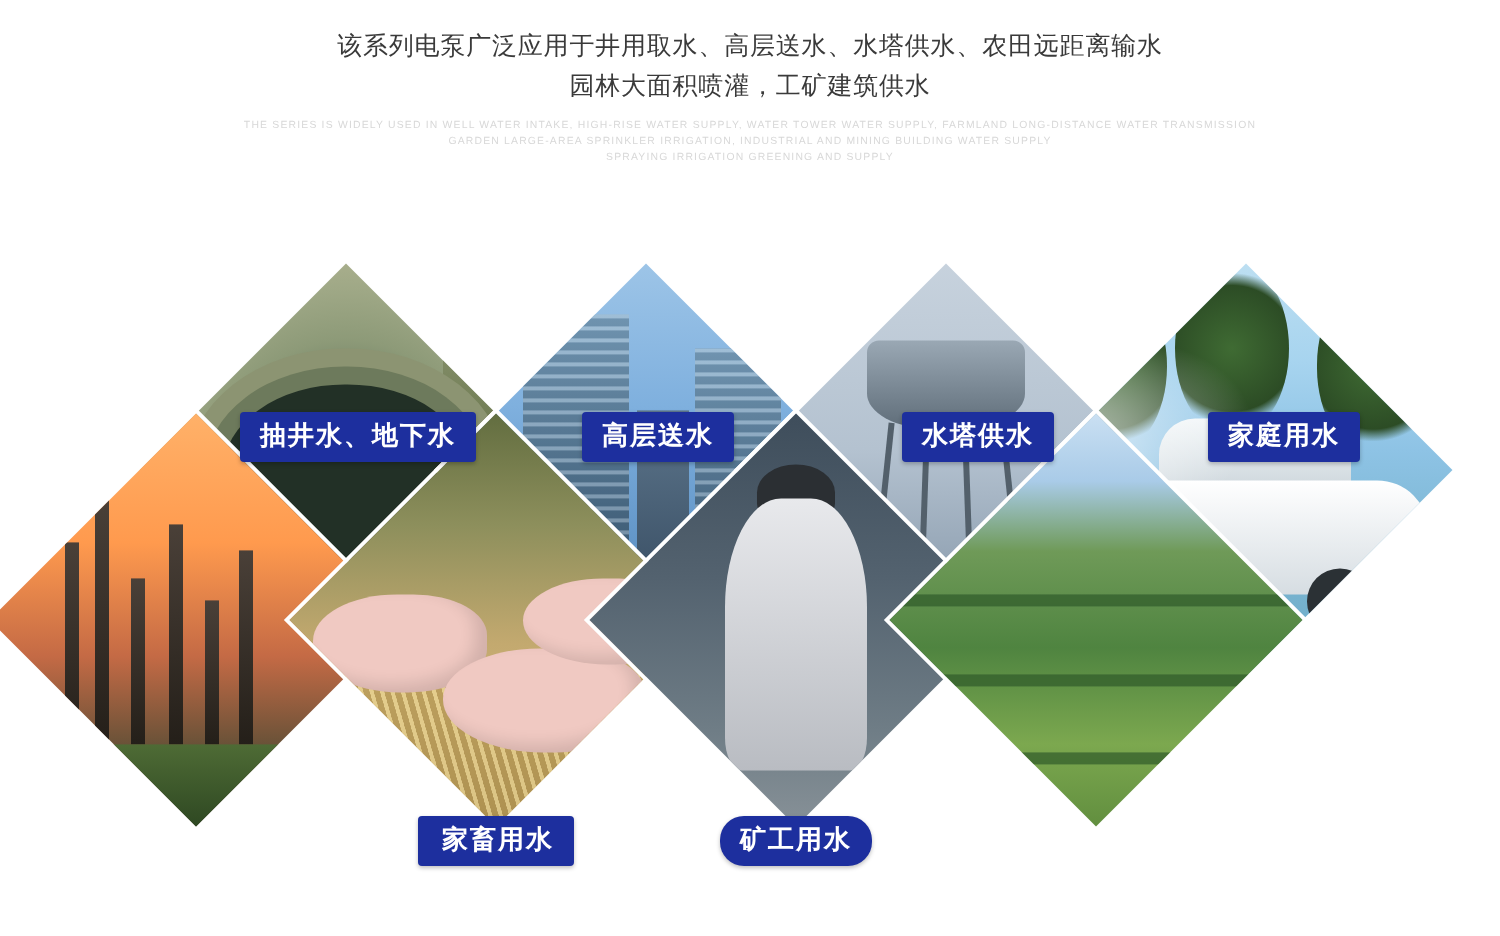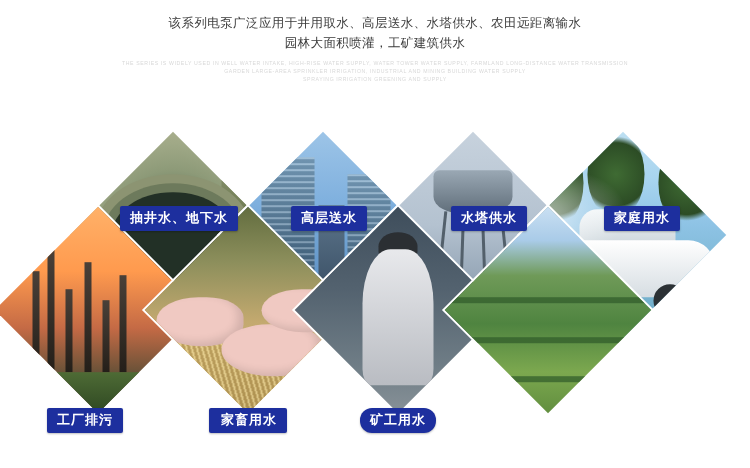--- a/index.html
+++ b/index.html
@@ -384,18 +384,17 @@
           <div class="hedge" style="top:80%;"></div>
         </div>
       </div>
     </div>
 
     <div class="badge" style="left:120px; top:38px;">抽井水、地下水</div>
     <div class="badge" style="left:291px; top:38px;">高层送水</div>
     <div class="badge" style="left:451px; top:38px;">水塔供水</div>
     <div class="badge" style="left:604px; top:38px;">家庭用水</div>
 
-    <div class="badge" style="left:47px; top:240px;">工厂排污</div>
     <div class="badge" style="left:209px; top:240px;padding-left:12px;">家畜用水</div>
     <div class="badge" style="left:360px; top:240px;border-radius:12px;">矿工用水</div>
 
   </div>
 </div>
 
 </body></html>

